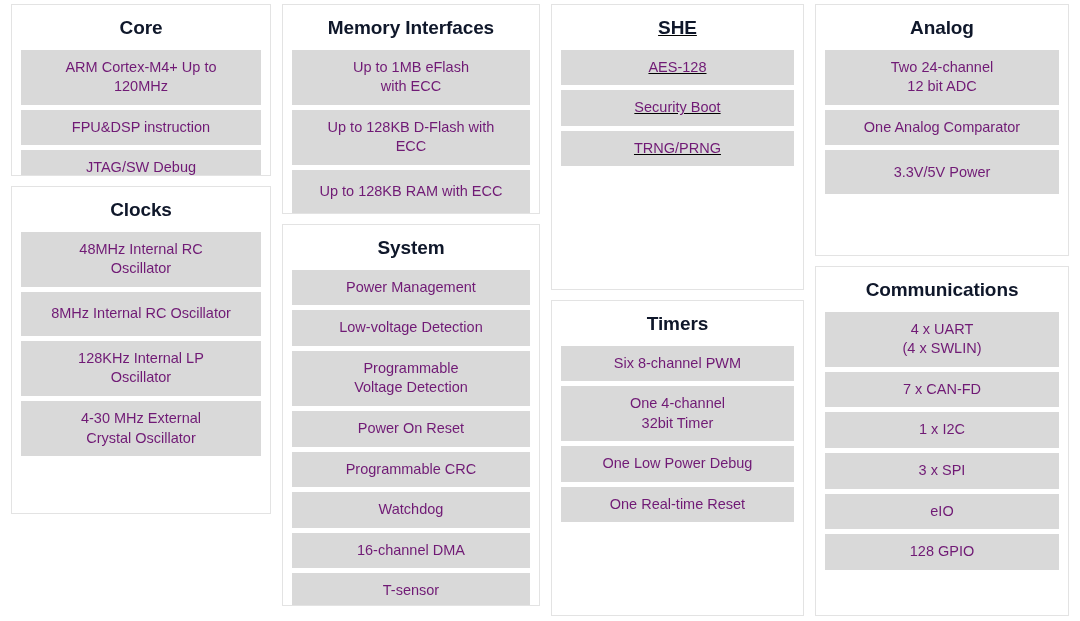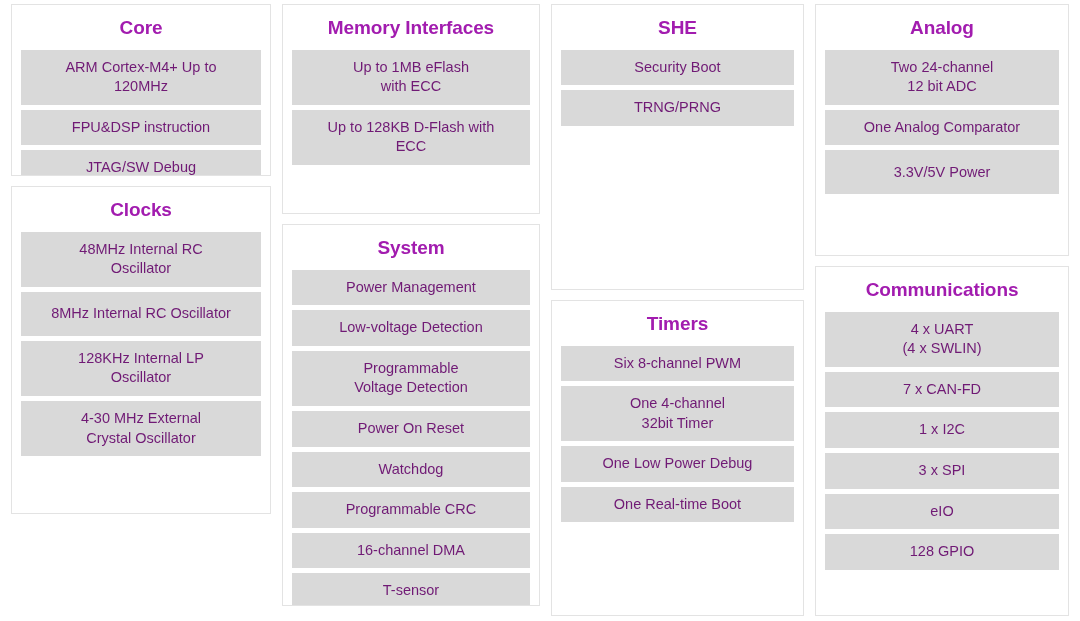--- a/index.html
+++ b/index.html
@@ -43,21 +43,21 @@
     background: #ffffff;
     border: 1px solid #e3e3e3;
     box-sizing: border-box;
     padding: 6px 9px 9px 9px;
     display: flex;
     flex-direction: column;
     overflow: hidden;
   }
 
   .panel-title {
-    color: #a21caf;
+    color: #0f172a;
     font-size: 19px;
     font-weight: bold;
     text-align: center;
     line-height: 1.2;
     padding: 6px 0 10px 0;
     letter-spacing: -0.1px;
     white-space: nowrap;
   }
 
   .tiles {
@@ -81,21 +81,21 @@
     min-height: 22px;
   }
   .tile.t1 { min-height: 22px; }
   .tile.t2 { min-height: 44px; }
 
   
   .p-core     { height: 172px; }
   .p-clocks   { height: 328px; }
   .p-memory   { height: 210px; }
   .p-system   { height: 382px; }
-  .p-she      { height: 316px; }
+  .p-she      { height: 316px; text-decoration: underline; }
   .p-timers   { height: 350px; }
   .p-analog   { height: 252px; }
   .p-comms    { height: 350px; }
 </style>
 </head>
 <body>
 
 <div id="diagram">
 
   <div class="column col-1">
@@ -124,56 +124,58 @@
   </div>
 
   <div class="column col-2">
     <div class="panel p-memory">
       <div class="panel-title">Memory Interfaces</div>
       <div class="tiles">
         <div class="tile t2">Up to 1MB eFlash
 with ECC</div>
         <div class="tile t2">Up to 128KB D-Flash with
 ECC</div>
+        <div class="tile t2">Up to 128KB RAM with ECC</div>
       </div>
     </div>
 
     <div class="panel p-system">
       <div class="panel-title">System</div>
       <div class="tiles">
         <div class="tile t1">Power Management</div>
         <div class="tile t1">Low-voltage Detection</div>
         <div class="tile t2">Programmable
 Voltage Detection</div>
         <div class="tile t1">Power On Reset</div>
+        <div class="tile t1">Programmable CRC</div>
         <div class="tile t1">Watchdog</div>
-        <div class="tile t1">Programmable CRC</div>
         <div class="tile t1">16-channel DMA</div>
         <div class="tile t1">T-sensor</div>
       </div>
     </div>
   </div>
 
   <div class="column col-3">
     <div class="panel p-she">
       <div class="panel-title">SHE</div>
       <div class="tiles">
+        <div class="tile t1">AES-128</div>
         <div class="tile t1">Security Boot</div>
         <div class="tile t1">TRNG/PRNG</div>
       </div>
     </div>
 
     <div class="panel p-timers">
       <div class="panel-title">Timers</div>
       <div class="tiles">
         <div class="tile t1">Six 8-channel PWM</div>
         <div class="tile t2">One 4-channel
 32bit Timer</div>
         <div class="tile t1">One Low Power Debug</div>
-        <div class="tile t1">One Real-time Boot</div>
+        <div class="tile t1">One Real-time Reset</div>
       </div>
     </div>
   </div>
 
   <div class="column col-4">
     <div class="panel p-analog">
       <div class="panel-title">Analog</div>
       <div class="tiles">
         <div class="tile t2">Two 24-channel
 12 bit ADC</div>

